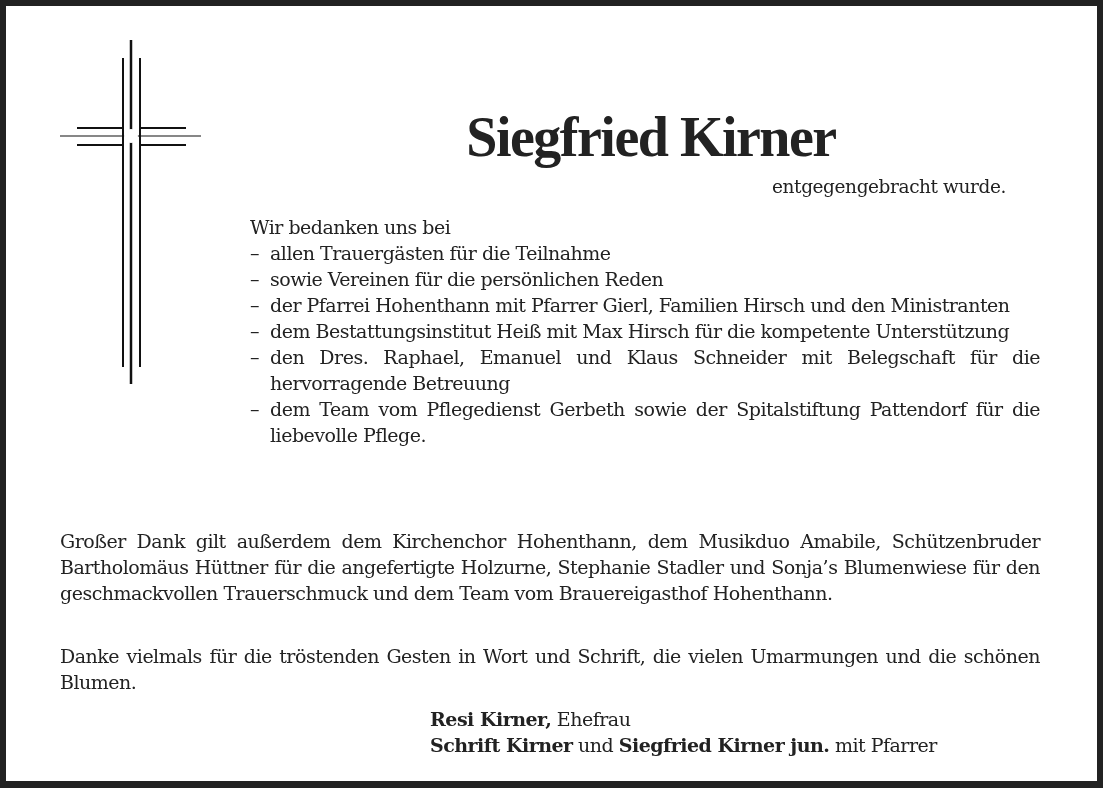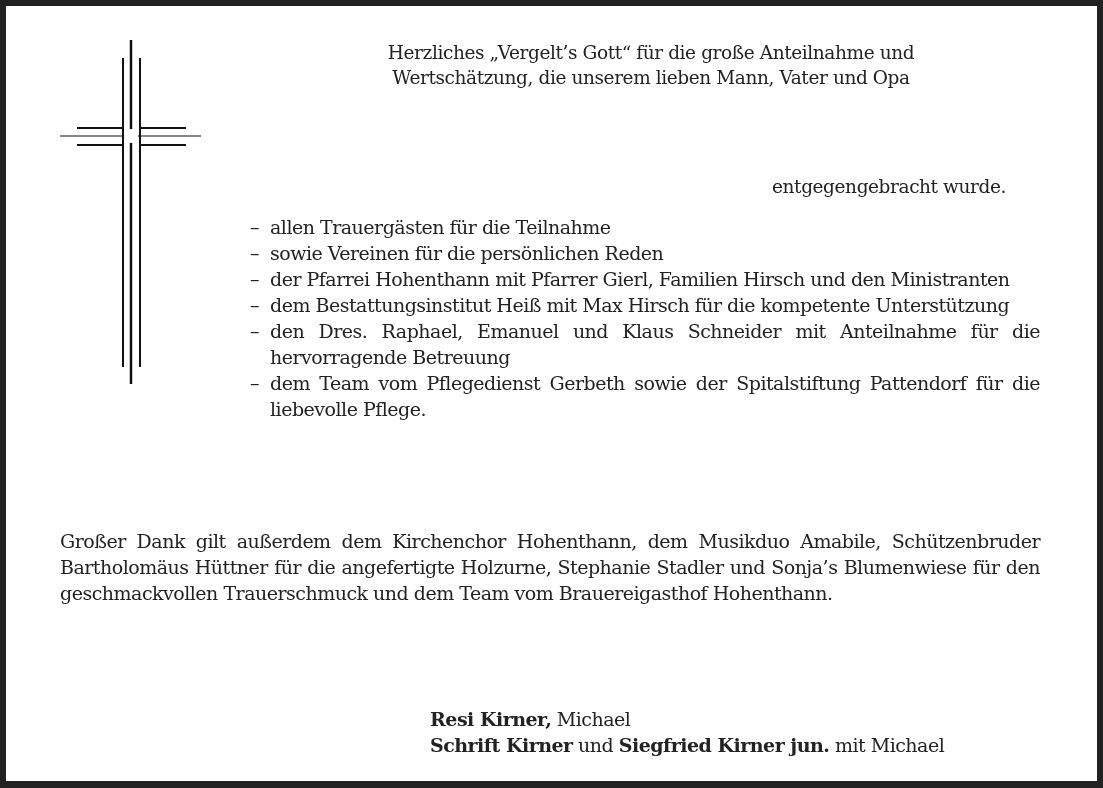--- a/index.html
+++ b/index.html
@@ -32,54 +32,53 @@
       <line x1="80" y1="18" x2="80" y2="327" stroke-width="2"></line>
       <line x1="0" y1="96" x2="141" y2="96" stroke-width="1.2"></line>
       <line x1="17" y1="88" x2="62" y2="88" stroke-width="2"></line>
       <line x1="81" y1="88" x2="126" y2="88" stroke-width="2"></line>
       <line x1="17" y1="105" x2="62" y2="105" stroke-width="2"></line>
       <line x1="81" y1="105" x2="126" y2="105" stroke-width="2"></line>
     </g>
     <circle cx="71" cy="96" r="7" fill="#fff"></circle>
   </svg>
 
-  <div class="intro serif">
-    <div>Herzliches „Vergelt’s Gott“ für die große Anteilnahme und</div>
-    <div>Wertschätzung, die unserem lieben Mann, Vater und Opa</div>
-  </div>
 
+  <div class="name serif">Siegfried Kirner</div>
 
   <div class="after serif">entgegengebracht wurde.</div>
 
   <div class="thanks serif">
+    <div>Wir bedanken uns bei</div>
     <div class="row">
         <span class="dash">–</span>
         <span class="txt">allen Trauergästen für die Teilnahme</span>
       </div>
     <div class="row">
         <span class="dash">–</span>
         <span class="txt">sowie Vereinen für die persönlichen Reden</span>
       </div>
     <div class="row">
         <span class="dash">–</span>
         <span class="txt">der Pfarrei Hohenthann mit Pfarrer Gierl, Familien Hirsch und den Ministranten</span>
       </div>
     <div class="row">
         <span class="dash">–</span>
         <span class="txt">dem Bestattungsinstitut Heiß mit Max Hirsch für die kompetente Unterstützung</span>
       </div>
     <div class="row">
         <span class="dash">–</span>
-        <span class="txt">den Dres. Raphael, Emanuel und Klaus Schneider mit Anteilnahme für die hervorragende Betreuung</span>
+        <span class="txt">den Dres. Raphael, Emanuel und Klaus Schneider mit Belegschaft für die hervorragende Betreuung</span>
       </div>
     <div class="row">
         <span class="dash">–</span>
         <span class="txt">dem Team vom Pflegedienst Gerbeth sowie der Spitalstiftung Pattendorf für die liebevolle Pflege.</span>
       </div>
   </div>
 
   <div class="para p1 serif">Großer Dank gilt außerdem dem Kirchenchor Hohenthann, dem Musikduo Amabile, Schützenbruder Bartholomäus Hüttner für die angefertigte Holzurne, Stephanie Stadler und Sonja’s Blumenwiese für den geschmackvollen Trauerschmuck und dem Team vom Brauereigasthof Hohenthann.</div>
+  <div class="para p2 serif">Danke vielmals für die tröstenden Gesten in Wort und Schrift, die vielen Umarmungen und die schönen Blumen.</div>
 
   <div class="sign serif">
-    <div><b>Resi Kirner,</b><span> Michael</span></div>
-    <div><b>Schrift Kirner</b><span> und </span><b>Siegfried Kirner jun.</b><span> mit Michael</span></div>
+    <div><b>Resi Kirner,</b><span> Ehefrau</span></div>
+    <div><b>Schrift Kirner</b><span> und </span><b>Siegfried Kirner jun.</b><span> mit Pfarrer</span></div>
   </div>
 </div>
 
 </body></html>

